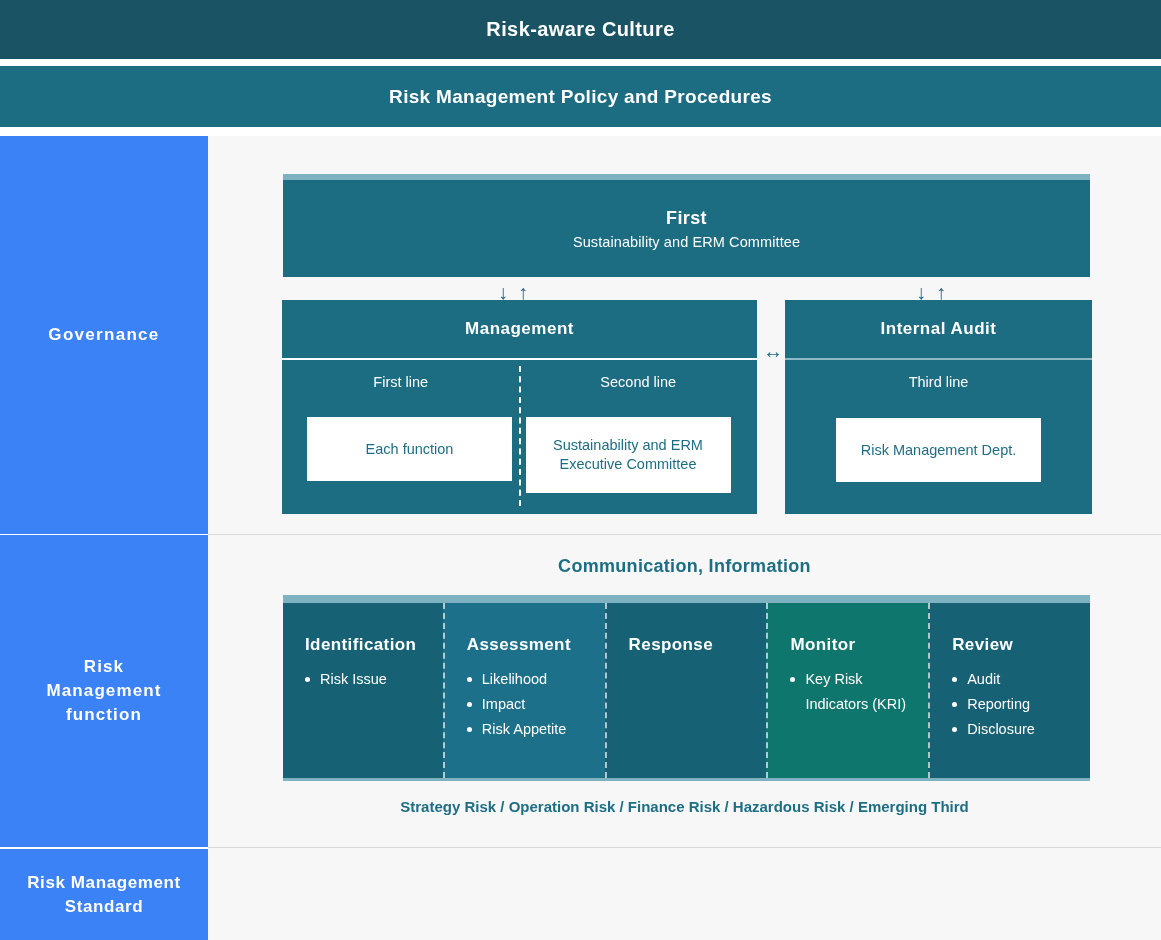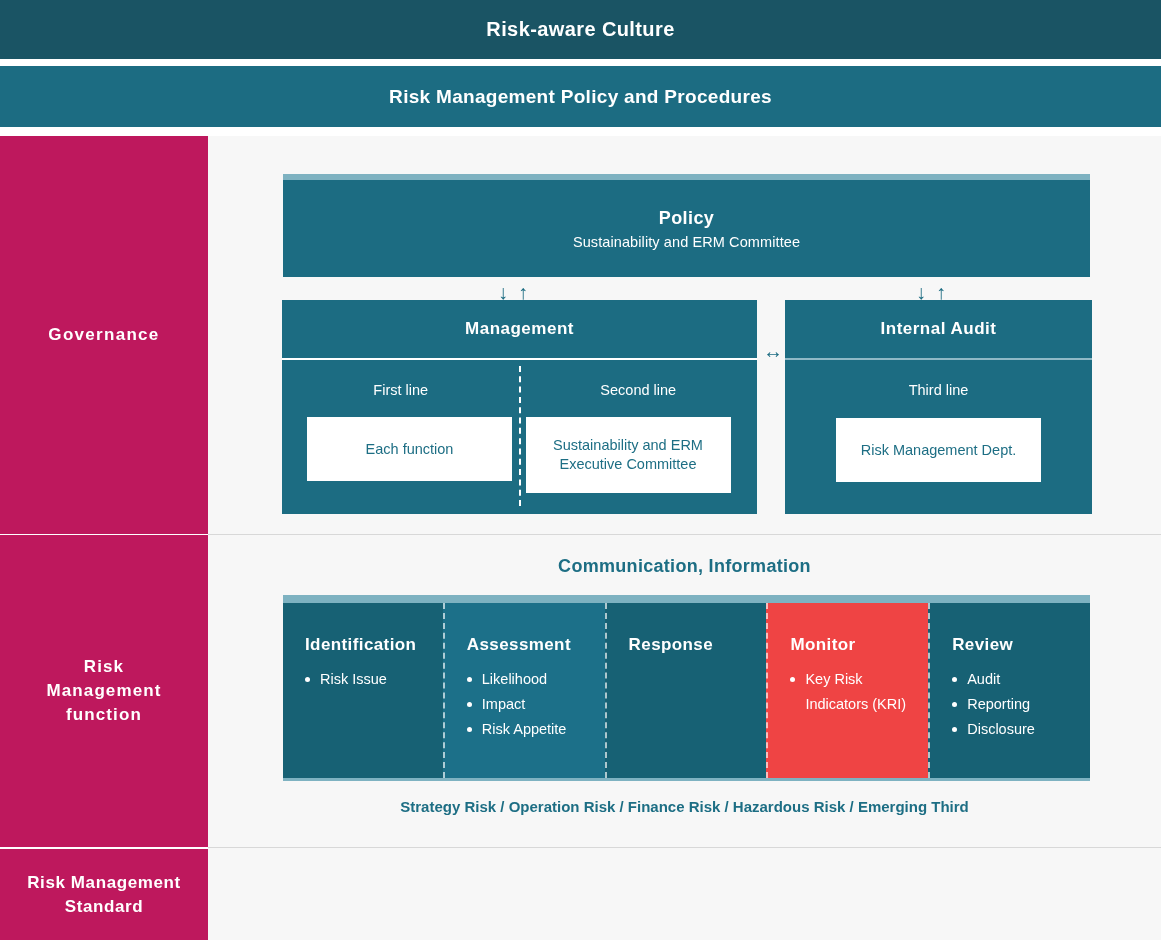--- a/index.html
+++ b/index.html
@@ -31,21 +31,21 @@
   #body-grid{
     position:relative;
     width:100%;
     height:804px;
     background:#f7f7f7;
   }
 
   
   .rail{
     position:absolute;left:0;width:208px;
-    background:#be185d;
+    background:#3b82f6;
     color:#ffffff;
     display:flex;align-items:center;justify-content:center;
     text-align:center;
     font-weight:bold;
     box-sizing:border-box;
   }
   #rail-governance{top:0;height:398px;font-size:17px;letter-spacing:1.3px;}
   #rail-process{top:399px;height:312px;font-size:17px;letter-spacing:1.1px;line-height:24px;}
   #rail-standard{top:713px;height:91px;font-size:17px;letter-spacing:.6px;line-height:24px;}
 
@@ -86,21 +86,21 @@
     background:#1c6c82;
     box-sizing:border-box;
   }
   #mgmt-head{
     height:58px;display:flex;align-items:center;justify-content:center;
     color:#ffffff;font-size:17px;font-weight:bold;letter-spacing:.5px;
     border-bottom:2px solid #ffffff;
   }
   #mgmt-cols{position:relative;height:154px;display:flex;}
   .mgmt-col{flex:1;position:relative;display:flex;flex-direction:column;align-items:center;}
-  .line-label{margin-top:22px;color:#ffffff;font-size:14.5px;}
+  .line-label{margin-top:14px;color:#ffffff;font-size:14.5px;}
   .white-card{
     position:absolute;top:57px;
     background:#ffffff;color:#1d6e84;
     display:flex;align-items:center;justify-content:center;text-align:center;
     font-size:14.5px;line-height:19px;
   }
   #card-each-function{left:25px;width:205px;height:64px;}
   #card-sustainability{left:6px;width:205px;height:76px;}
   #mgmt-dash{
     position:absolute;left:237px;top:6px;width:0;height:140px;
@@ -192,21 +192,21 @@
       <span>Risk Management</span><br>
       <span>Standard</span>
     </span>
   </div>
 
   <div id="content">
     <div class="content-sep" id="content-sep-1"></div>
     <div class="content-sep" id="content-sep-2"></div>
 
     <div id="board-box">
-      <div id="board-title">Policy</div>
+      <div id="board-title">First</div>
       <div id="board-sub">Sustainability and ERM Committee</div>
     </div>
 
     <div class="arrow-pair" id="arrows-left">
       <span>↓</span>
       <span>↑</span>
     </div>
     <div class="arrow-pair" id="arrows-right">
       <span>↓</span>
       <span>↑</span>
@@ -249,21 +249,21 @@
           <div class="proc-title">Assessment</div>
           <ul class="proc-list">
             <li>Likelihood</li>
             <li>Impact</li>
             <li>Risk Appetite</li>
           </ul>
         </div>
         <div class="proc-col" style="background: rgb(23, 97, 116);">
           <div class="proc-title">Response</div>
         </div>
-        <div class="proc-col" style="background: #ef4444;">
+        <div class="proc-col" style="background: #0f766e;">
           <div class="proc-title">Monitor</div>
           <ul class="proc-list">
             <li>Key Risk Indicators (KRI)</li>
           </ul>
         </div>
         <div class="proc-col" style="background: rgb(23, 97, 116);">
           <div class="proc-title">Review</div>
           <ul class="proc-list">
             <li>Audit</li>
             <li>Reporting</li>

